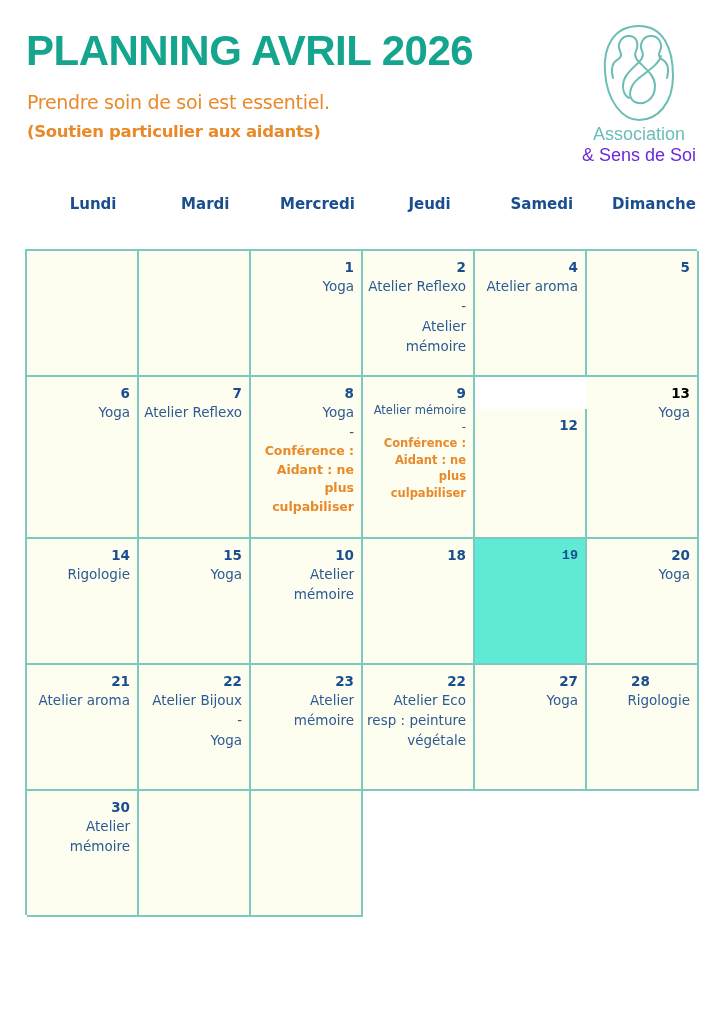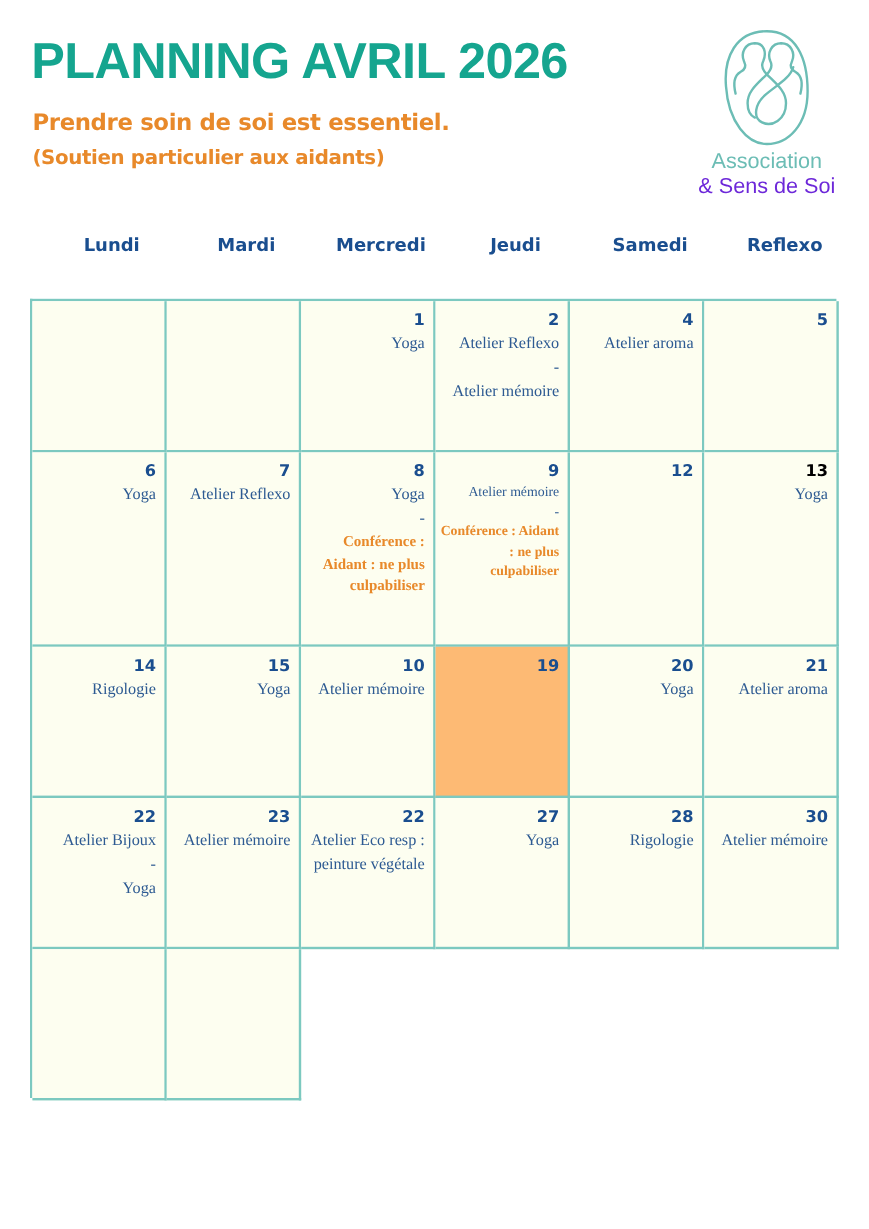--- a/index.html
+++ b/index.html
@@ -2,36 +2,36 @@
 <html><head>
 <meta charset="utf-8">
 <style>
   html, body { margin: 0; padding: 0; background: #ffffff; }
   body { width: 724px; height: 1024px; position: relative; overflow: hidden;
          font-family: "DejaVu Sans", "Liberation Sans", sans-serif; }
   .title { position: absolute; left: 26px; top: 26px; margin: 0;
            font-family: Liberation Sans, sans-serif; font-weight: bold; font-size: 42px;
            letter-spacing: -0.5px; line-height: 50px; }
   .subtitle { position: absolute; left: 27px; top: 90px; margin: 0;
-              font-weight: bold; font-size: 19px; line-height: 24px; letter-spacing: -0.3px; }
+              font-weight: normal; font-size: 19px; line-height: 24px; letter-spacing: -0.3px; }
   .subtitle2 { position: absolute; left: 27px; top: 121px; margin: 0;
                font-weight: bold; font-size: 16.5px; line-height: 22px; letter-spacing: -0.3px; }
   .logo { position: absolute; left: 570px; top: 20px; width: 138px; height: 155px; text-align: center; }
   .logo svg { display: block; margin: 0 auto; }
   .logo .org { font-family: "Liberation Sans", sans-serif; font-size: 18px; line-height: 21px; display: block; }
   .daynames { position: absolute; left: 37px; top: 192px; width: 673px; display: flex; }
   .daynames div { flex: 1; text-align: center; font-weight: bold; font-size: 15px; line-height: 24px; }
   .grid { position: absolute; left: 25px; top: 249px; width: 672px; height: 666px;
           display: grid; grid-template-columns: repeat(6, 112px);
           grid-template-rows: 126px 162px 126px 126px 126px;
           border-left: 2px solid; border-top: 2px solid; box-sizing: border-box; }
   .cell { border-right: 2px solid; border-bottom: 2px solid; text-align: right;
           padding: 8px 7px 0 4px; box-sizing: border-box; overflow: hidden; }
   .cell .num { font-weight: bold; font-size: 13.5px; line-height: 17px; display: block; }
-  .cell .ev { font-size: 13.5px; line-height: 20px; display: block; font-family: Liberation Serif, serif; }
+  .cell .ev { font-size: 13.5px; line-height: 20px; display: block; }
   .cell .ev.small { font-size: 11.5px; line-height: 16.5px; }
   .cell .ev.conf { font-weight: bold; font-size: 12.5px; line-height: 18.5px; }
   .cell .ev.conf.small { font-size: 11.5px; line-height: 16.5px; }
 </style>
 </head>
 <body>
 
 <h1 class="title" style="color: rgb(21, 165, 143);">PLANNING AVRIL 2026</h1>
 <p class="subtitle" style="color: rgb(232, 137, 42);">Prendre soin de soi est essentiel.</p>
 <p class="subtitle2" style="color: rgb(232, 137, 42);">(Soutien particulier aux aidants)</p>
@@ -49,21 +49,21 @@
   <span class="org" style="color: rgb(108, 189, 181);">Association</span>
   <span class="org" style="color: #6d28d9;">&amp; Sens de Soi</span>
 </div>
 
 <div class="daynames" id="daynames">
     <div style="color: rgb(26, 78, 143);">Lundi</div>
     <div style="color: rgb(26, 78, 143);">Mardi</div>
     <div style="color: rgb(26, 78, 143);">Mercredi</div>
     <div style="color: rgb(26, 78, 143);">Jeudi</div>
     <div style="color: rgb(26, 78, 143);">Samedi</div>
-    <div style="color: rgb(26, 78, 143);">Reflexo</div>
+    <div style="color: rgb(26, 78, 143);">Dimanche</div>
   </div>
 
 <div class="grid" id="grid" style="border-color: rgb(124, 201, 192);">
     <div class="cell" style="border-color: rgb(124, 201, 192); background: rgb(253, 254, 240);">
       <span class="num" style="color: rgb(26, 78, 143);"></span>
     </div>
     <div class="cell" style="border-color: rgb(124, 201, 192); background: rgb(253, 254, 240);">
       <span class="num" style="color: rgb(26, 78, 143);"></span>
     </div>
     <div class="cell" style="border-color: rgb(124, 201, 192); background: rgb(253, 254, 240);">
@@ -96,40 +96,43 @@
       <span class="ev" style="color: rgb(45, 90, 146);">Yoga</span>
       <span class="ev" style="color: rgb(45, 90, 146);">-</span>
       <span class="ev conf" style="color: rgb(232, 137, 42);">Conférence : Aidant : ne plus culpabiliser</span>
     </div>
     <div class="cell" style="border-color: rgb(124, 201, 192); background: rgb(253, 254, 240);">
       <span class="num" style="color: rgb(26, 78, 143);">9</span>
       <span class="ev small" style="color: rgb(45, 90, 146);">Atelier mémoire</span>
       <span class="ev small" style="color: rgb(45, 90, 146);">-</span>
       <span class="ev conf small" style="color: rgb(232, 137, 42);">Conférence : Aidant : ne plus culpabiliser</span>
     </div>
-    <div class="cell" style="border-color: rgb(124, 201, 192); background: rgb(253, 254, 240);">
+    <div class="cell" style="border-color: rgb(124, 201, 192); background: rgb(253, 254, 240); margin-top: 32px;">
       <span class="num" style="color: rgb(26, 78, 143);">12</span>
     </div>
     <div class="cell" style="border-color: rgb(124, 201, 192); background: rgb(253, 254, 240);">
       <span class="num" style="color: #000000;">13</span>
       <span class="ev" style="color: rgb(45, 90, 146);">Yoga</span>
     </div>
     <div class="cell" style="border-color: rgb(124, 201, 192); background: rgb(253, 254, 240);">
       <span class="num" style="color: rgb(26, 78, 143);">14</span>
       <span class="ev" style="color: rgb(45, 90, 146);">Rigologie</span>
     </div>
     <div class="cell" style="border-color: rgb(124, 201, 192); background: rgb(253, 254, 240);">
       <span class="num" style="color: rgb(26, 78, 143);">15</span>
       <span class="ev" style="color: rgb(45, 90, 146);">Yoga</span>
     </div>
     <div class="cell" style="border-color: rgb(124, 201, 192); background: rgb(253, 254, 240);">
       <span class="num" style="color: rgb(26, 78, 143);">10</span>
       <span class="ev" style="color: rgb(45, 90, 146);">Atelier mémoire</span>
     </div>
-    <div class="cell" style="border-color: rgb(124, 201, 192); background: #fdba74;">
+    <div class="cell" style="border-color: rgb(124, 201, 192); background: rgb(253, 254, 240);">
+      <span class="num" style="color: rgb(26, 78, 143);">18</span>
+    </div>
+    <div class="cell" style="border-color: rgb(124, 201, 192); background: #5eead4; font-family: Liberation Mono, monospace;">
       <span class="num" style="color: rgb(26, 78, 143);">19</span>
     </div>
     <div class="cell" style="border-color: rgb(124, 201, 192); background: rgb(253, 254, 240);">
       <span class="num" style="color: rgb(26, 78, 143);">20</span>
       <span class="ev" style="color: rgb(45, 90, 146);">Yoga</span>
     </div>
     <div class="cell" style="border-color: rgb(124, 201, 192); background: rgb(253, 254, 240);">
       <span class="num" style="color: rgb(26, 78, 143);">21</span>
       <span class="ev" style="color: rgb(45, 90, 146);">Atelier aroma</span>
     </div>
@@ -145,21 +148,21 @@
     </div>
     <div class="cell" style="border-color: rgb(124, 201, 192); background: rgb(253, 254, 240);">
       <span class="num" style="color: rgb(26, 78, 143);">22</span>
       <span class="ev" style="color: rgb(45, 90, 146);">Atelier Eco resp : peinture végétale</span>
     </div>
     <div class="cell" style="border-color: rgb(124, 201, 192); background: rgb(253, 254, 240);">
       <span class="num" style="color: rgb(26, 78, 143);">27</span>
       <span class="ev" style="color: rgb(45, 90, 146);">Yoga</span>
     </div>
     <div class="cell" style="border-color: rgb(124, 201, 192); background: rgb(253, 254, 240);">
-      <span class="num" style="color: rgb(26, 78, 143);">28</span>
+      <span class="num" style="color: rgb(26, 78, 143); text-align: center;">28</span>
       <span class="ev" style="color: rgb(45, 90, 146);">Rigologie</span>
     </div>
     <div class="cell" style="border-color: rgb(124, 201, 192); background: rgb(253, 254, 240);">
       <span class="num" style="color: rgb(26, 78, 143);">30</span>
       <span class="ev" style="color: rgb(45, 90, 146);">Atelier mémoire</span>
     </div>
     <div class="cell" style="border-color: rgb(124, 201, 192); background: rgb(253, 254, 240);">
       <span class="num" style="color: rgb(26, 78, 143);"></span>
     </div>
     <div class="cell" style="border-color: rgb(124, 201, 192); background: rgb(253, 254, 240);">

